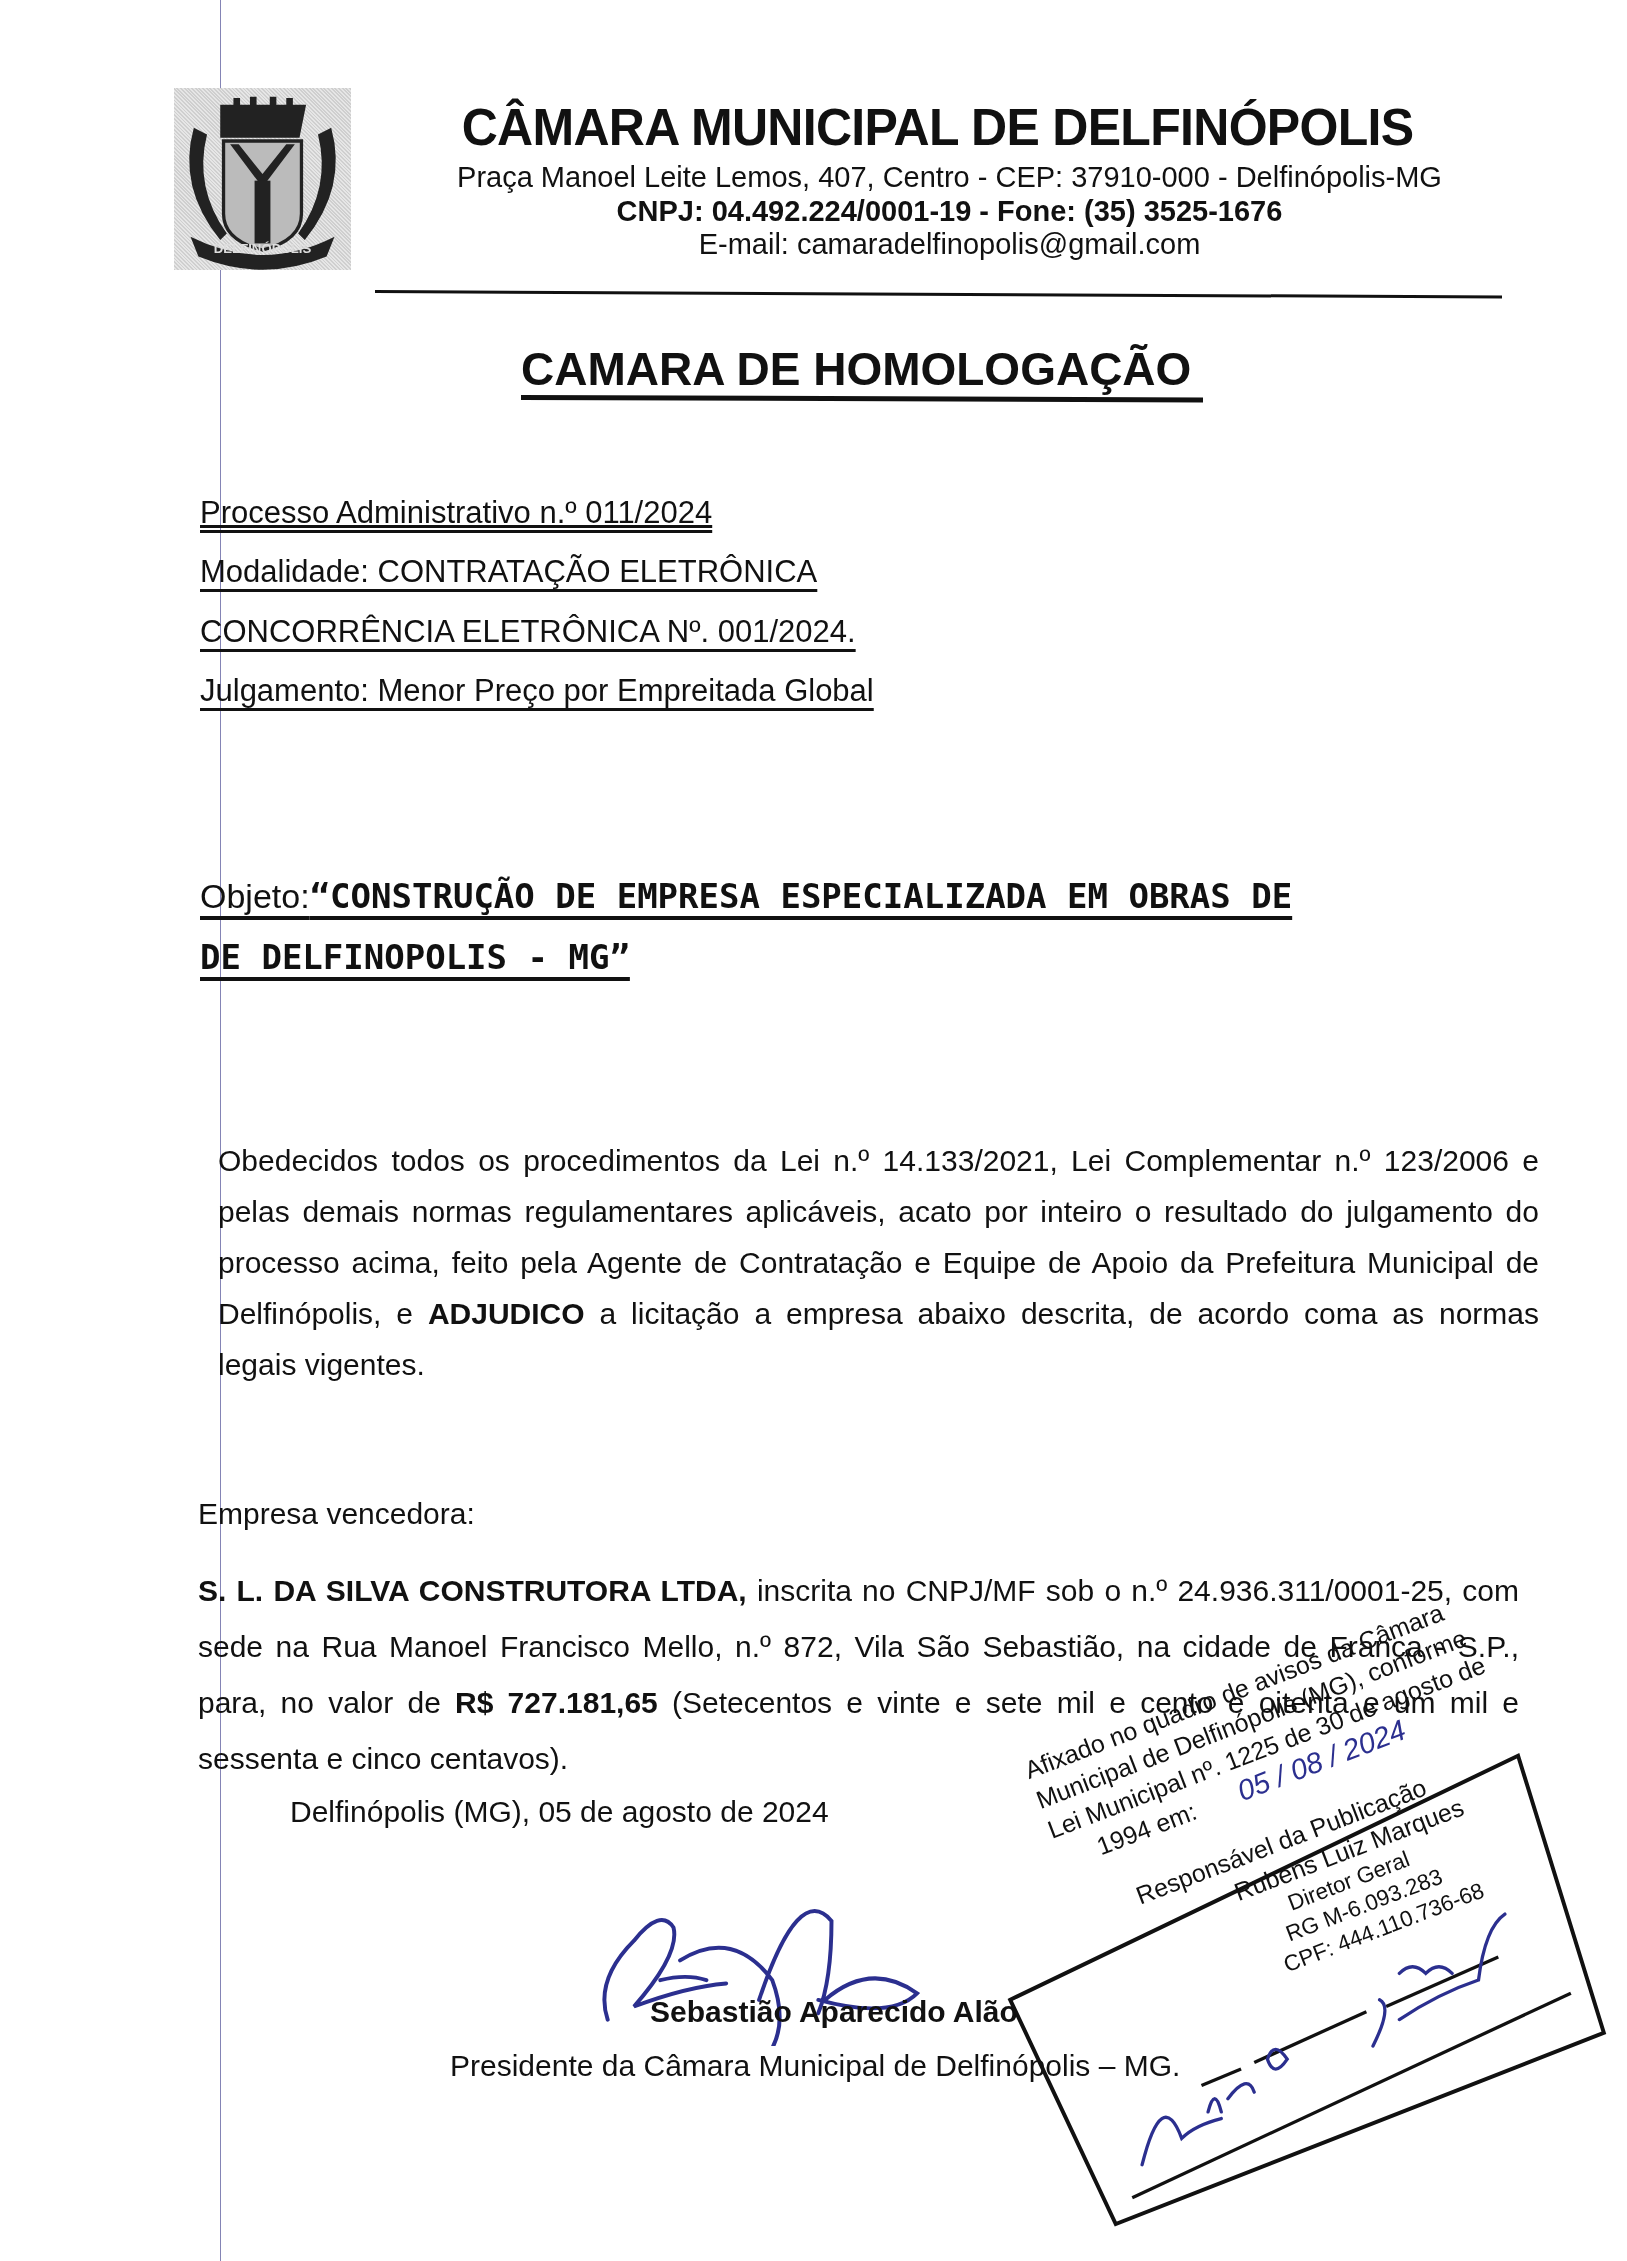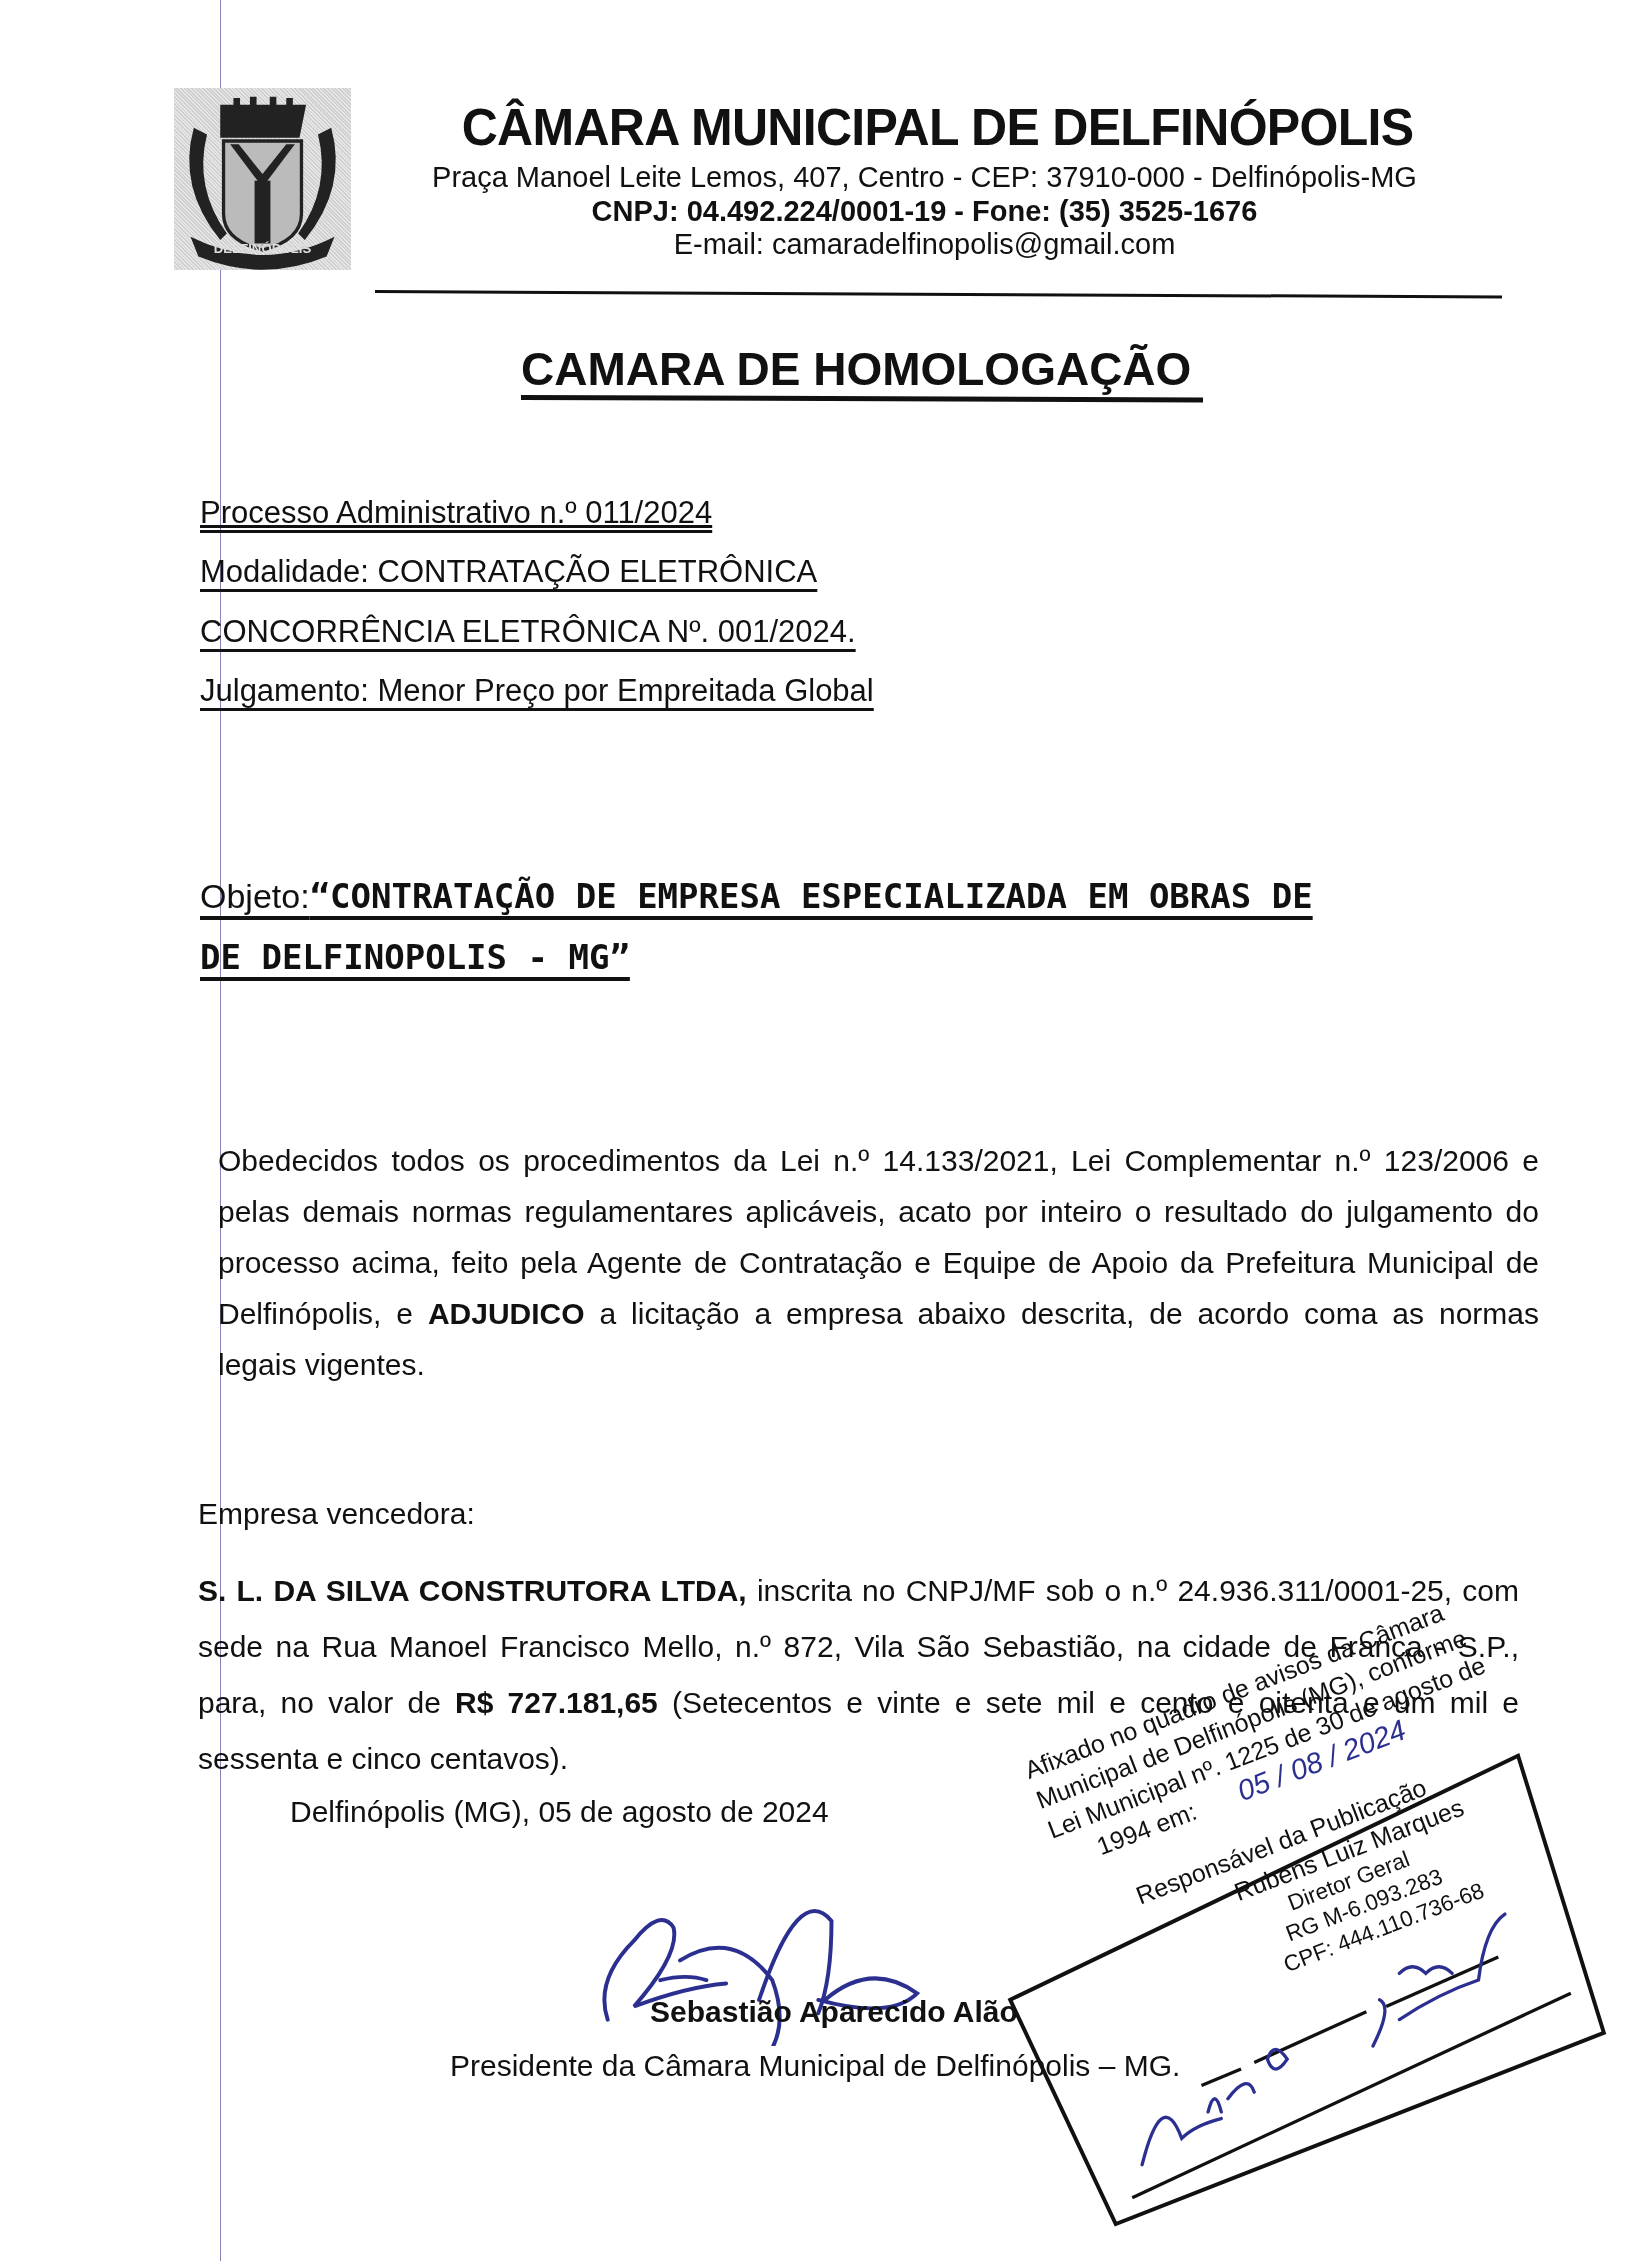--- a/index.html
+++ b/index.html
@@ -2,21 +2,21 @@
 <html style="font-size:10.6px"><head>
 <meta charset="utf-8">
 <style>
   html, body { margin:0; padding:0; background:#ffffff; }
   body { width:1628px; height:2261px; position:relative; overflow:hidden; color:#111; font-family:"Liberation Sans", sans-serif; }
   .abs { position:absolute; }
   .margin-line { left:220px; top:0; width:1.3px; height:2261px; background:#6e6ea8; opacity:.85; }
   .crest { left:174px; top:88px; width:177px; height:182px; background:repeating-linear-gradient(45deg,#cfcfcf 0 1.3px,#e6e6e6 1.3px 2.6px); }
   .crest svg { width:100%; height:100%; display:block; }
   .hdr-title { left:370px; top:98px; width:1135px; text-align:center; font-family:"Liberation Sans", sans-serif; font-weight:bold; font-size:51px; letter-spacing:-0.7px; transform:scaleX(0.98); }
-  .hdr-line { left:357px; width:1135px; text-align:center; font-size:29px; }
+  .hdr-line { left:382px; width:1135px; text-align:center; font-size:29px; }
   .hdr-address { top:161px; }
   .hdr-cnpj { top:195px;font-weight:bold; }
   .hdr-email { top:228px; }
   .hdr-rule { left:375px; top:290px; width:1127px; height:3.3px; background:#111; transform:rotate(0.28deg); transform-origin:left center; }
   .doc-title { left:521px; top:342px; font-weight:bold; font-size:46px; letter-spacing:0px; white-space:nowrap; }
   .doc-title-ul { left:521px; top:395px; width:682px; height:5.3px; background:#111; transform:rotate(0.2deg); transform-origin:left; }
   .field { left:200px; font-size:31px; white-space:nowrap; }
   .field span.ul { text-decoration:underline; text-decoration-thickness:2.6px; text-underline-offset:6.6px; }
   .f1 { top:495px;text-decoration:underline; } .f2 { top:554px; } .f3 { top:614px; } .f4 { top:673px; }
   .obj { left:200px; width:1320px; font-family:"DejaVu Sans Mono", monospace; font-weight:bold; font-size:34px; line-height:61px; top:866px; }
@@ -65,21 +65,21 @@
 <div class="abs doc-title">CAMARA DE HOMOLOGAÇÃO</div>
 <div class="abs doc-title-ul"></div>
 
 <div class="abs field f1"><span class="ul">Processo Administrativo n.º 011/2024</span></div>
 <div class="abs field f2"><span class="ul">Modalidade: CONTRATAÇÃO ELETRÔNICA</span></div>
 <div class="abs field f3"><span class="ul">CONCORRÊNCIA ELETRÔNICA Nº. 001/2024.</span></div>
 <div class="abs field f4"><span class="ul">Julgamento: Menor Preço por Empreitada Global</span></div>
 
 <div class="abs obj">
   <div class="row">
-    <span class="ul"><span class="lead">Objeto:</span><span>“CONTRATAÇÃO DE EMPRESA ESPECIALIZADA EM OBRAS DE</span></span>
+    <span class="ul"><span class="lead">Objeto:</span><span>“CONSTRUÇÃO DE EMPRESA ESPECIALIZADA EM OBRAS DE</span></span>
   </div>
   <div class="row last">
       <span class="ul">DE DELFINOPOLIS - MG”</span>
     </div>
 </div>
 
 <div class="abs para para1">
   <span>Obedecidos todos os procedimentos da Lei n.º 14.133/2021, Lei Complementar n.º 123/2006 e pelas demais normas regulamentares aplicáveis, acato por inteiro o resultado do julgamento do processo acima, feito pela Agente de Contratação e Equipe de Apoio da Prefeitura Municipal de Delfinópolis, e </span><b>ADJUDICO</b><span> a licitação a empresa abaixo descrita, de acordo coma as normas legais vigentes.</span>
 </div>
 

